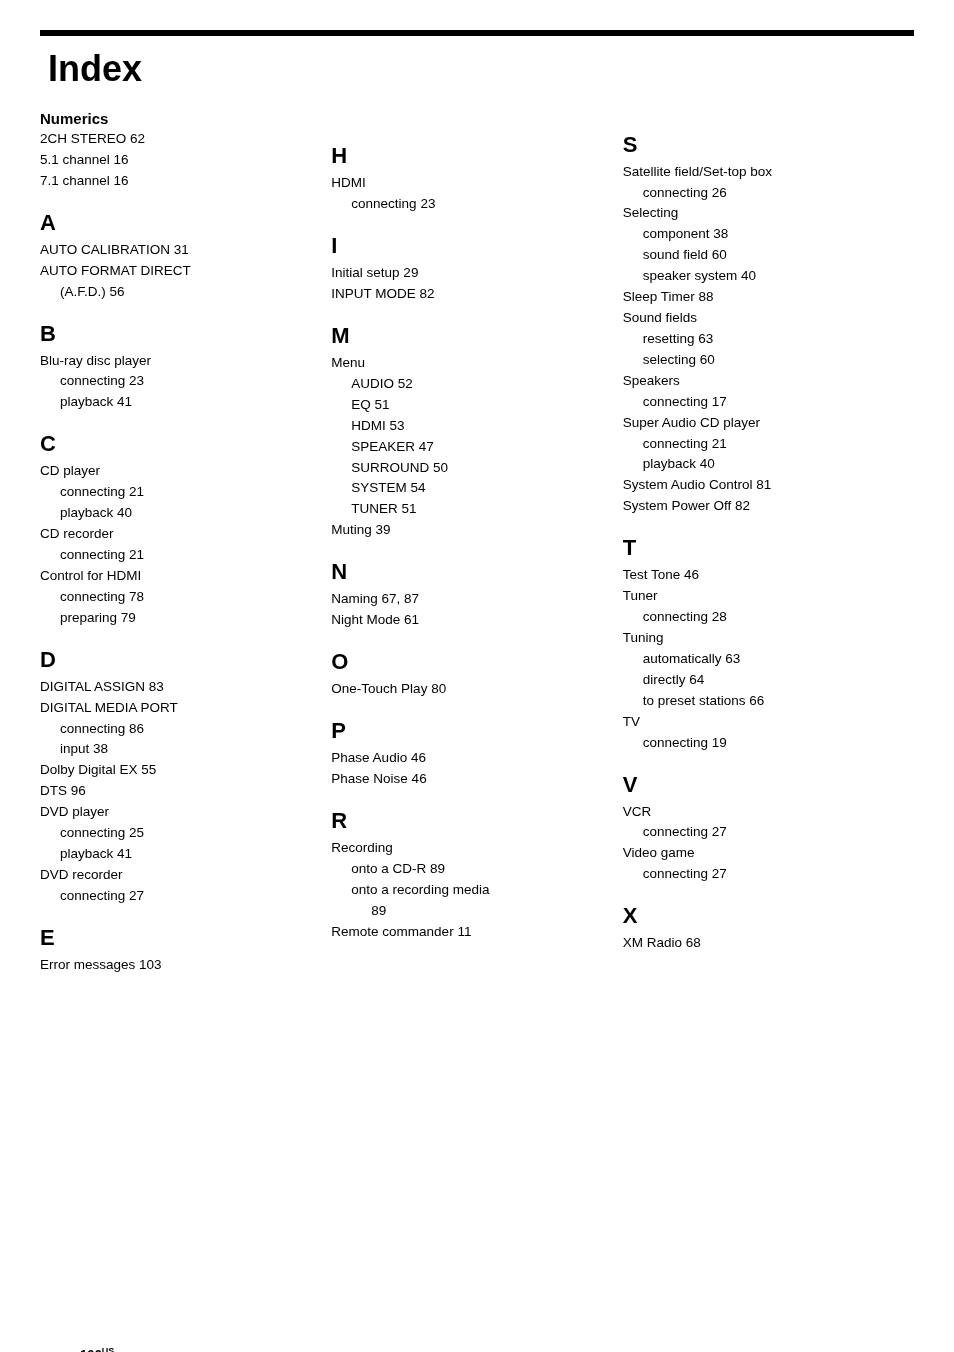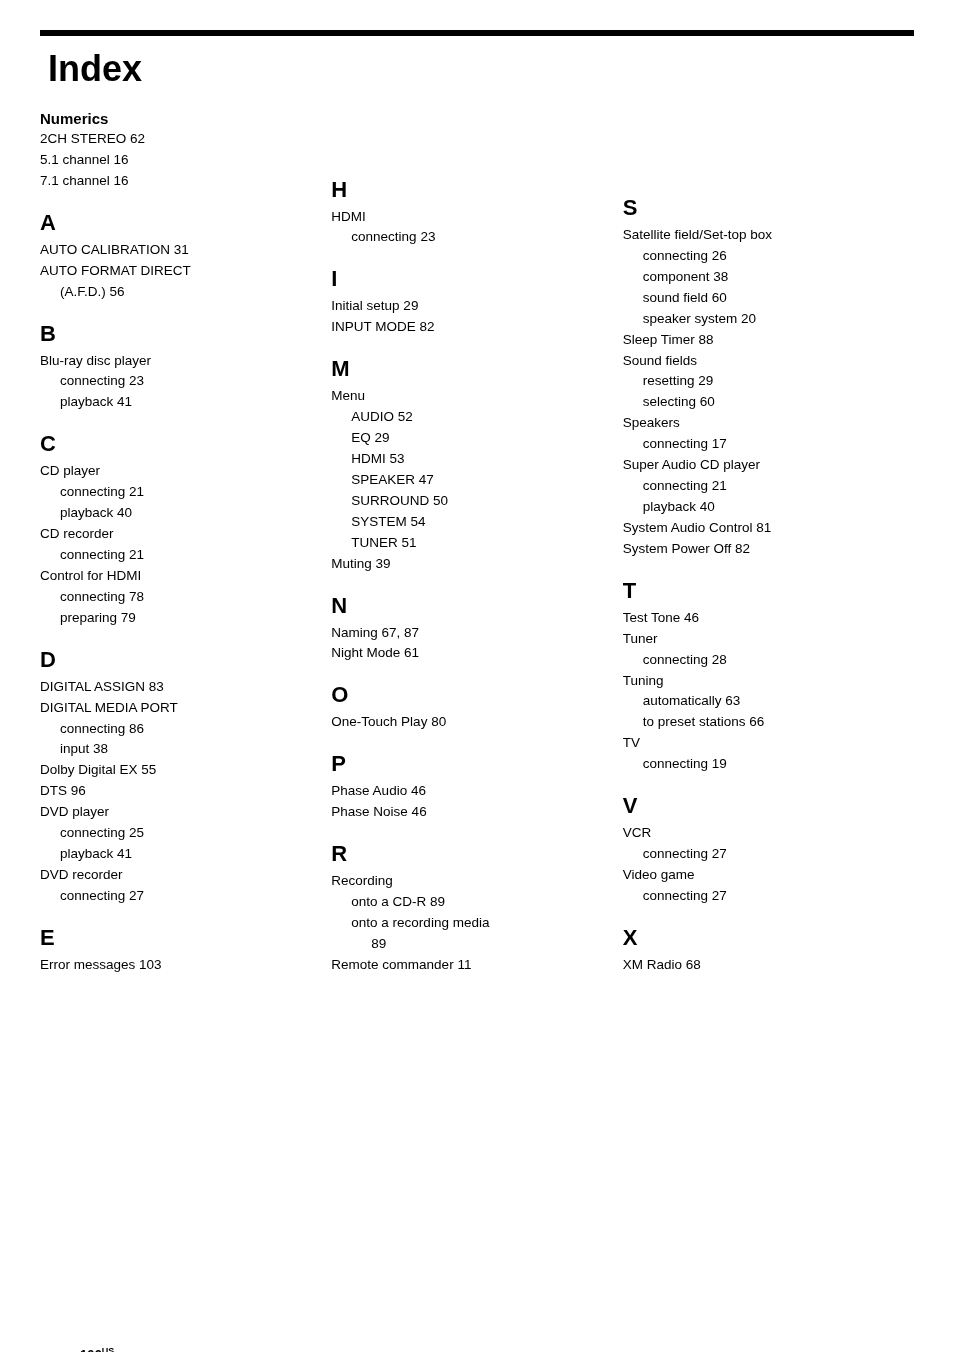--- a/index.html
+++ b/index.html
@@ -21,21 +21,21 @@
     h1.index-title {
       font-size: 36px;
       font-weight: 900;
       margin-bottom: 20px;
       font-family: Arial, Helvetica, sans-serif;
       margin-left: 8px;
     }
     .columns {
       display: flex;
       gap: 0;
-      align-items: flex-end;
+      align-items: center;
     }
     .column {
       flex: 1;
       padding-right: 20px;
     }
     .section {
       margin-bottom: 18px;
     }
     .section-letter {
       font-size: 22px;
@@ -147,21 +147,21 @@
       <div class="section">
         <div class="section-letter">I</div>
         <div class="entry">Initial setup  29</div>
         <div class="entry">INPUT MODE  82</div>
       </div>
 
       <div class="section">
         <div class="section-letter">M</div>
         <div class="entry">Menu</div>
         <div class="entry indent1">AUDIO  52</div>
-        <div class="entry indent1">EQ  29</div>
+        <div class="entry indent1">EQ  51</div>
         <div class="entry indent1">HDMI  53</div>
         <div class="entry indent1">SPEAKER  47</div>
         <div class="entry indent1">SURROUND  50</div>
         <div class="entry indent1">SYSTEM  54</div>
         <div class="entry indent1">TUNER  51</div>
         <div class="entry">Muting  39</div>
       </div>
 
       <div class="section">
         <div class="section-letter">N</div>
@@ -189,43 +189,45 @@
         <div class="entry">Remote commander  11</div>
       </div>
     </div>
 
     <div class="column">
 
       <div class="section">
         <div class="section-letter">S</div>
         <div class="entry">Satellite field/Set-top box</div>
         <div class="entry indent1">connecting  26</div>
+        <div class="entry">Selecting</div>
         <div class="entry indent1">component  38</div>
         <div class="entry indent1">sound field  60</div>
-        <div class="entry indent1">speaker system  20</div>
+        <div class="entry indent1">speaker system  40</div>
         <div class="entry">Sleep Timer  88</div>
         <div class="entry">Sound fields</div>
-        <div class="entry indent1">resetting  29</div>
+        <div class="entry indent1">resetting  63</div>
         <div class="entry indent1">selecting  60</div>
         <div class="entry">Speakers</div>
         <div class="entry indent1">connecting  17</div>
         <div class="entry">Super Audio CD player</div>
         <div class="entry indent1">connecting  21</div>
         <div class="entry indent1">playback  40</div>
         <div class="entry">System Audio Control  81</div>
         <div class="entry">System Power Off  82</div>
       </div>
 
       <div class="section">
         <div class="section-letter">T</div>
         <div class="entry">Test Tone  46</div>
         <div class="entry">Tuner</div>
         <div class="entry indent1">connecting  28</div>
         <div class="entry">Tuning</div>
         <div class="entry indent1">automatically  63</div>
+        <div class="entry indent1">directly  64</div>
         <div class="entry indent1">to preset stations  66</div>
         <div class="entry">TV</div>
         <div class="entry indent1">connecting  19</div>
       </div>
 
       <div class="section">
         <div class="section-letter">V</div>
         <div class="entry">VCR</div>
         <div class="entry indent1">connecting  27</div>
         <div class="entry">Video game</div>

